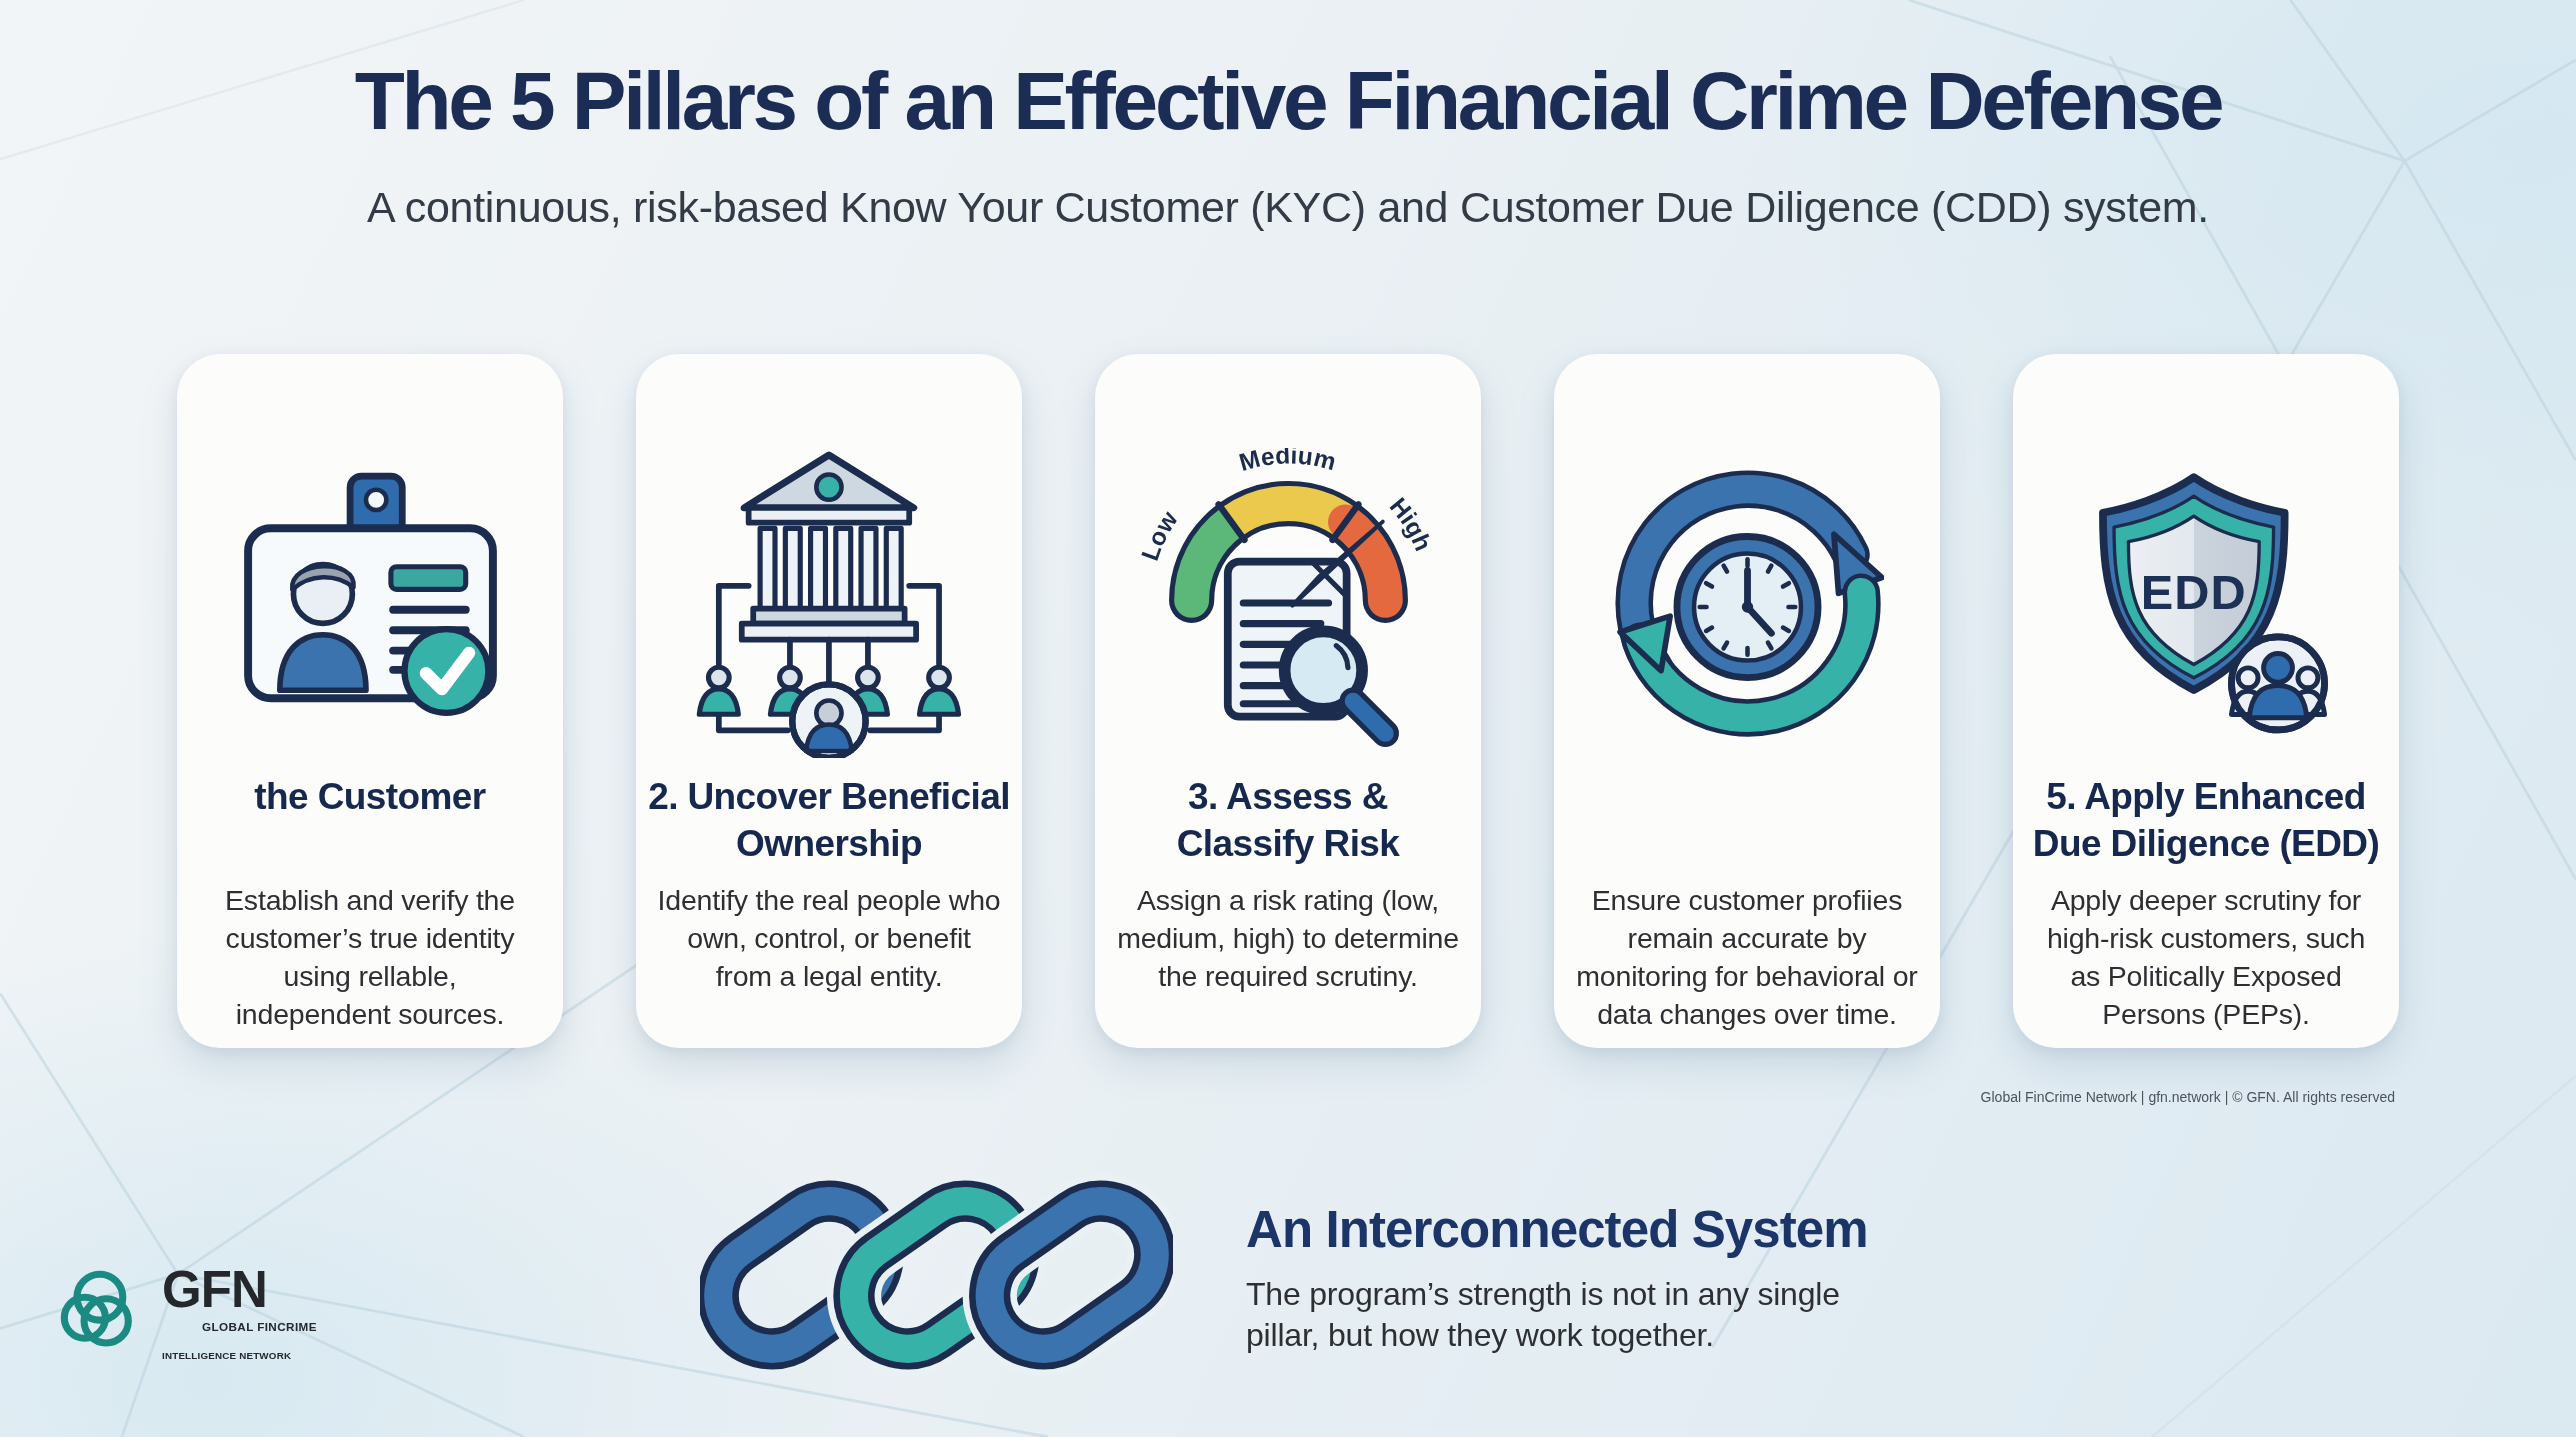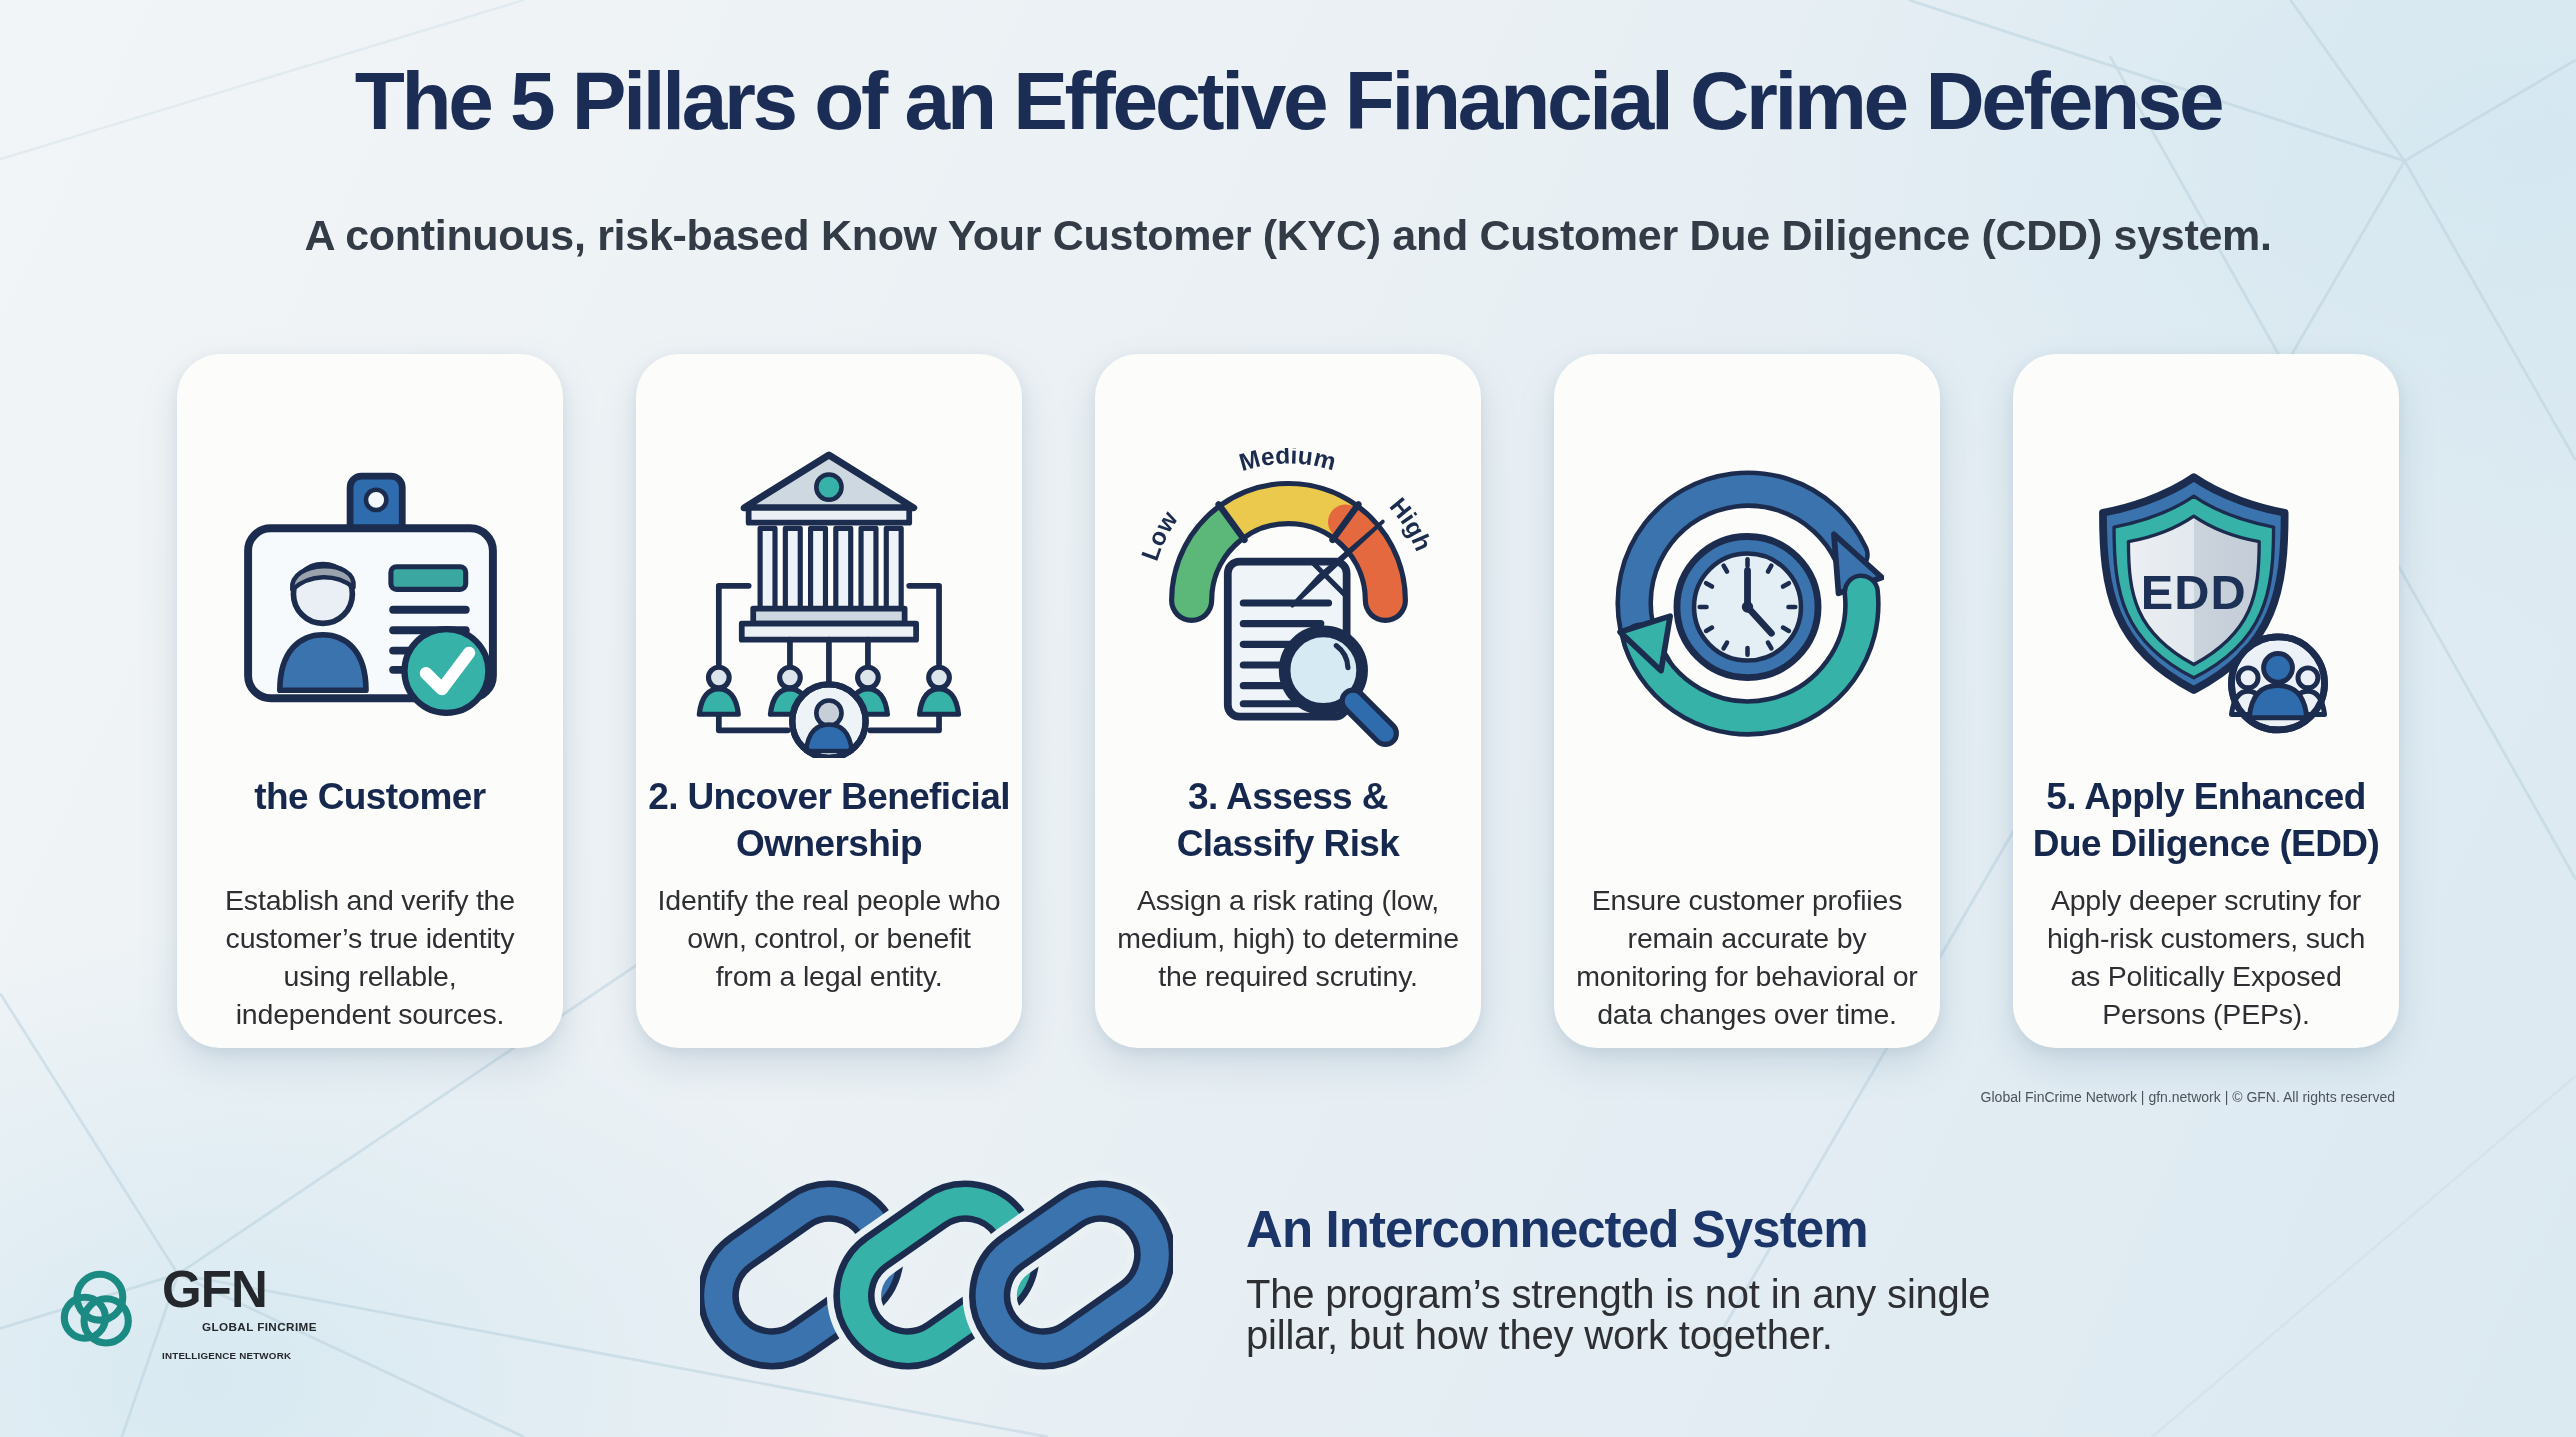--- a/index.html
+++ b/index.html
@@ -13,21 +13,21 @@
   }
   svg{display:block;}
   .bg-lines{position:absolute; inset:0; pointer-events:none;}
 
   .main-title{
     position:absolute; top:54px; left:0; right:0; text-align:center;
     font-size:82px; font-weight:700; letter-spacing:-3.3px; color:#1b2d55; white-space:nowrap;
   }
   .subtitle{
     position:absolute; top:183px; left:0; right:0; text-align:center;
-    font-size:43px; font-weight:700; letter-spacing:-0.3px; color:#333b46; white-space:nowrap;margin-top:28px;
+    font-size:43px; font-weight:400; letter-spacing:-0.3px; color:#333b46; white-space:nowrap;
   }
 
   .cards{position:absolute; top:354px; left:0; right:0; display:flex; justify-content:center; gap:73px;}
   .card{
     position:relative; width:386px; height:694px; background:#fcfcfa; border-radius:43px;
     box-shadow:0 17px 37px rgba(90,120,150,.18), 0 3.7px 11.2px rgba(90,120,150,.10);
   }
   .card-icon{position:absolute; top:94px; left:0; right:0; height:309px;
     display:flex; align-items:center; justify-content:center;}
   .card-title{position:absolute; top:419px; left:0; right:0; text-align:center;
@@ -39,21 +39,21 @@
 
   .attribution{
     position:absolute; top:1089px; right:181px; font-size:14px; color:#4d535b; letter-spacing:0;
     white-space:nowrap;
   }
 
   .chain{position:absolute; left:700px; top:1158px;}
 
   .footer-text{position:absolute; left:1246px; top:1200px;}
   .footer-heading{font-size:51px; font-weight:700; color:#1c3568; letter-spacing:-0.9px; white-space:nowrap;}
-  .footer-desc{margin-top:15px; font-size:40px; color:#2d2f33; line-height:41px; letter-spacing:-0.2px;}
+  .footer-desc{margin-top:15px; font-size:32px; color:#2d2f33; line-height:41px; letter-spacing:-0.2px;}
   .footer-desc span{display:block; white-space:nowrap;}
 
   .gfn-logo{position:absolute; left:58px; top:1265px; display:flex; align-items:center; gap:25px;}
   .gfn-text .abbr{font-size:51px; font-weight:700; color:#24282c; line-height:49px; letter-spacing:-0.9px;}
   .gfn-text .l1{margin-top:5.6px; font-size:11.7px; font-weight:700; color:#24282c; letter-spacing:0.4px; white-space:nowrap;margin-left:40px;}
   .gfn-text .l2{margin-top:17px; font-size:9.8px; font-weight:700; color:#24282c; letter-spacing:0.2px; white-space:nowrap;}
 </style>
 </head>
 <body>
 

